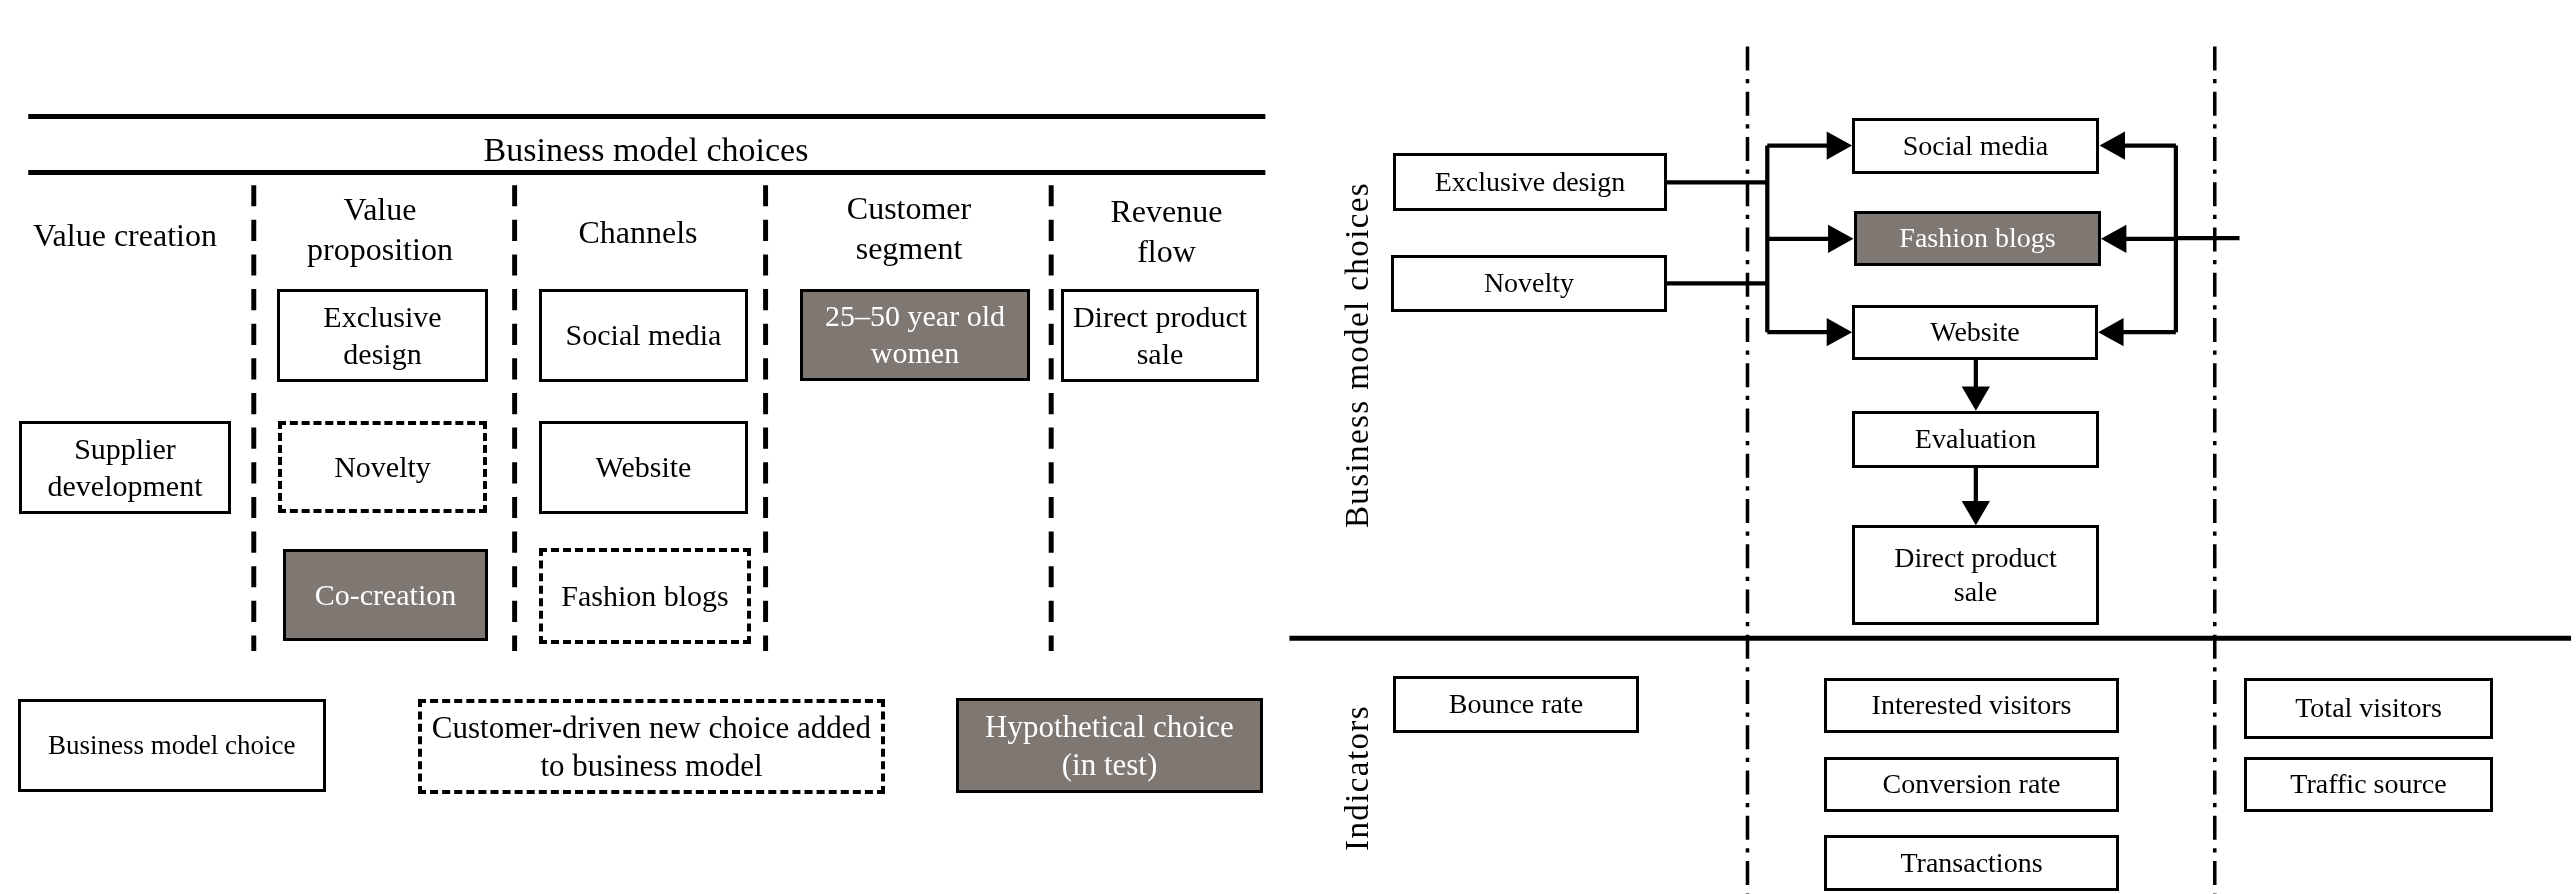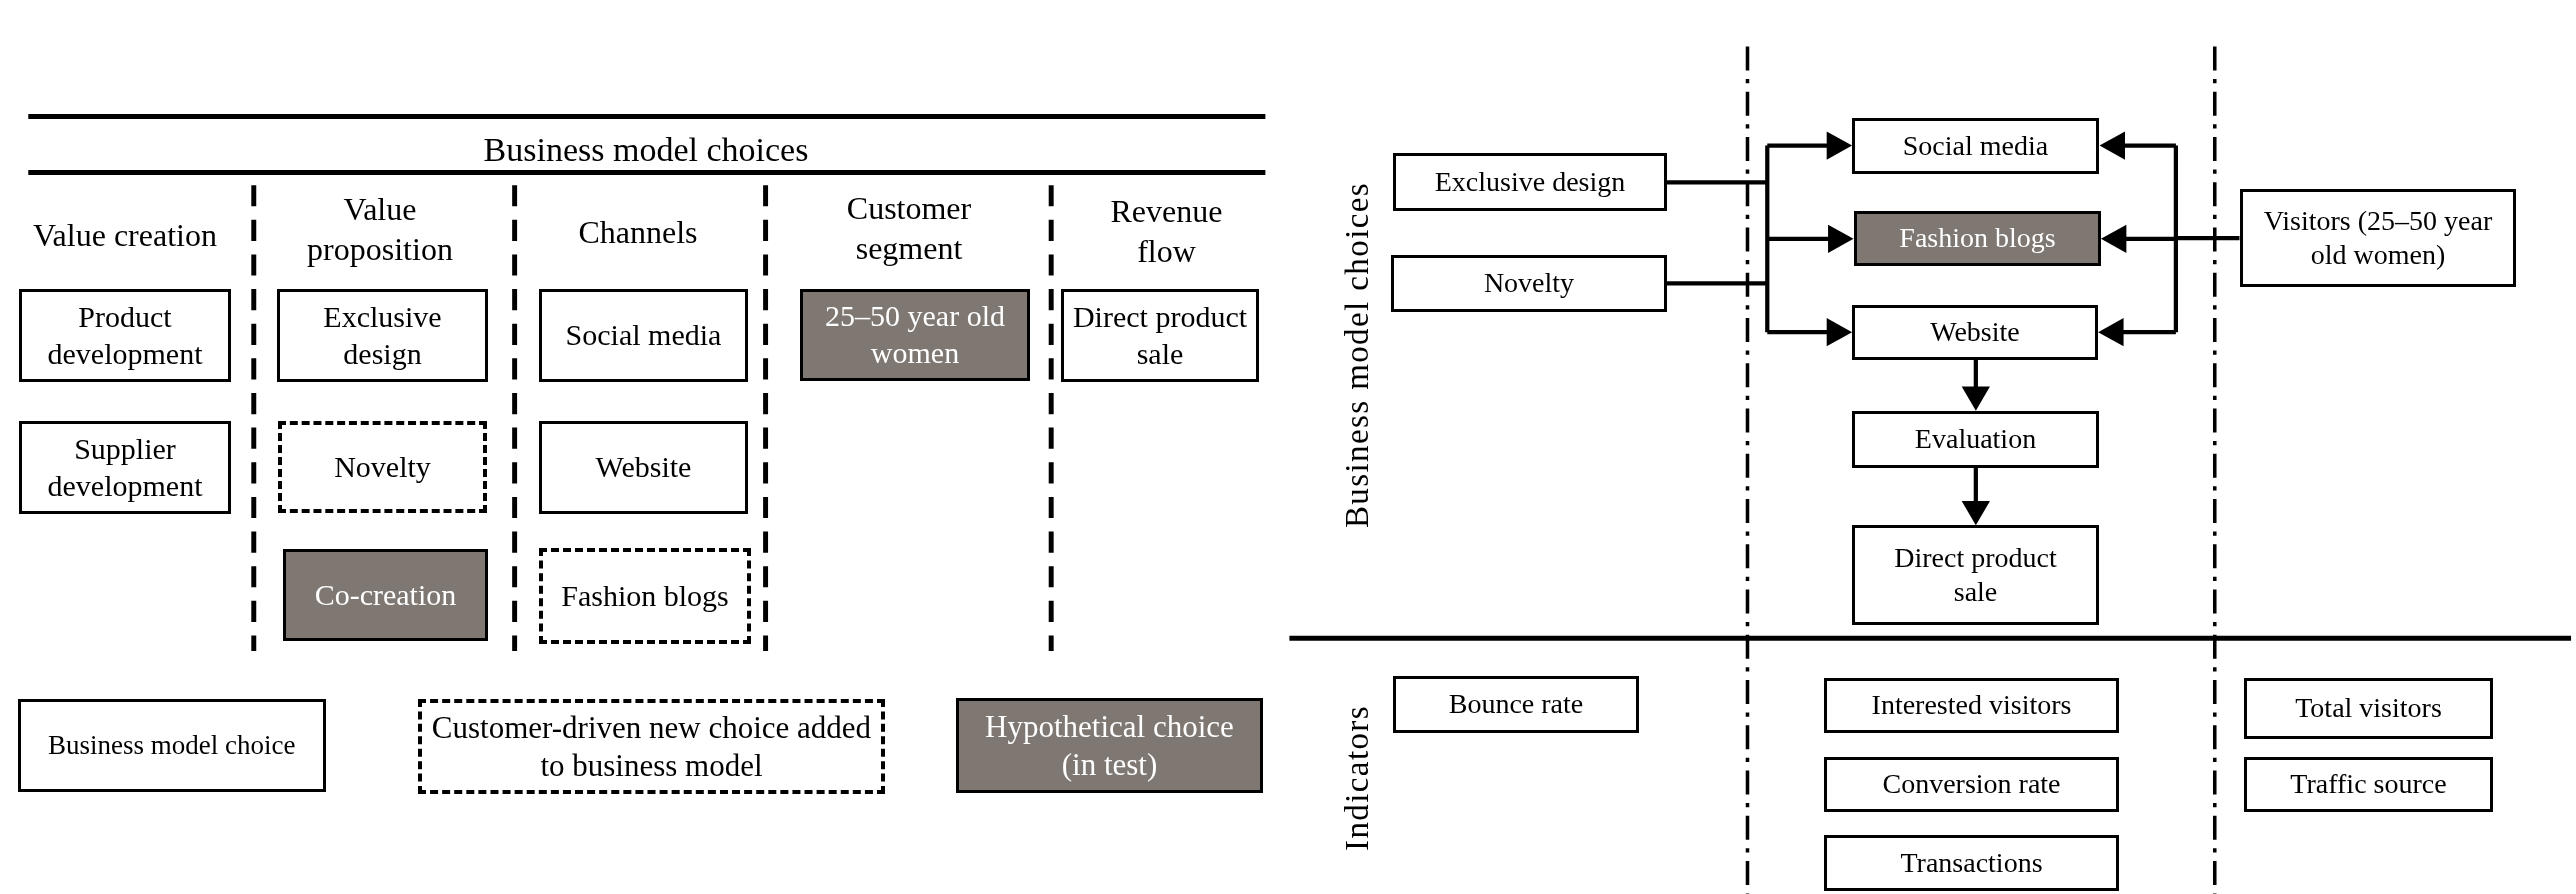--- a/index.html
+++ b/index.html
@@ -75,21 +75,20 @@
   </svg>
 
   <div class="title" style="left:646px;top:119px">Business model choices</div>
 
   <div class="hdr" style="left:19px;top:184px;width:212px">Value creation</div>
   <div class="hdr" style="left:274px;top:158px;width:212px">Value proposition</div>
   <div class="hdr" style="left:532px;top:181px;width:212px">Channels</div>
   <div class="hdr" style="left:1096px;top:160px;width:141px">Revenue flow</div>
   <div class="hdr" style="left:824px;top:157px;width:170px">Customer segment</div>
 
-  <div class="box" style="left:19px;top:258px;width:212px;height:93px">Product development</div>
   <div class="box" style="left:19px;top:390px;width:212px;height:93px">Supplier development</div>
 
   <div class="box" style="left:277px;top:258px;width:211px;height:93px">Exclusive design</div>
   <div class="box dashed" style="left:278px;top:390px;width:209px;height:92px">Novelty</div>
   <div class="box gray" style="left:283px;top:518px;width:205px;height:92px">Co-creation</div>
 
   <div class="box" style="left:539px;top:258px;width:209px;height:93px">Social media</div>
   <div class="box" style="left:539px;top:390px;width:209px;height:93px">Website</div>
   <div class="box dashed" style="left:539px;top:517px;width:212px;height:96px">Fashion blogs</div>
 
@@ -104,21 +103,20 @@
   <div class="vlabel" style="left:1357px;top:324px">Business model choices</div>
   <div class="vlabel" style="left:1357px;top:747px">Indicators</div>
 
   <div class="box small" style="left:1393px;top:122px;width:274px;height:58px">Exclusive design</div>
   <div class="box small" style="left:1391px;top:224px;width:276px;height:57px">Novelty</div>
 
   <div class="box small" style="left:1852px;top:87px;width:247px;height:56px">Social media</div>
   <div class="box small gray" style="left:1854px;top:180px;width:247px;height:55px">Fashion blogs</div>
   <div class="box small" style="left:1852px;top:274px;width:246px;height:55px">Website</div>
 
-  <div class="box small" style="left:2240px;top:158px;width:276px;height:98px">Visitors (25–50 year old women)</div>
 
   <div class="box small" style="left:1852px;top:380px;width:247px;height:57px">Evaluation</div>
   <div class="box small pad40" style="left:1852px;top:494px;width:247px;height:100px">Direct product sale</div>
 
   <div class="box small" style="left:1393px;top:645px;width:246px;height:57px">Bounce rate</div>
   <div class="box small" style="left:1824px;top:647px;width:295px;height:55px">Interested visitors</div>
   <div class="box small" style="left:1824px;top:726px;width:295px;height:55px">Conversion rate</div>
   <div class="box small" style="left:1824px;top:804px;width:295px;height:56px">Transactions</div>
   <div class="box small" style="left:2244px;top:647px;width:249px;height:61px">Total visitors</div>
   <div class="box small" style="left:2244px;top:726px;width:249px;height:55px">Traffic source</div>

